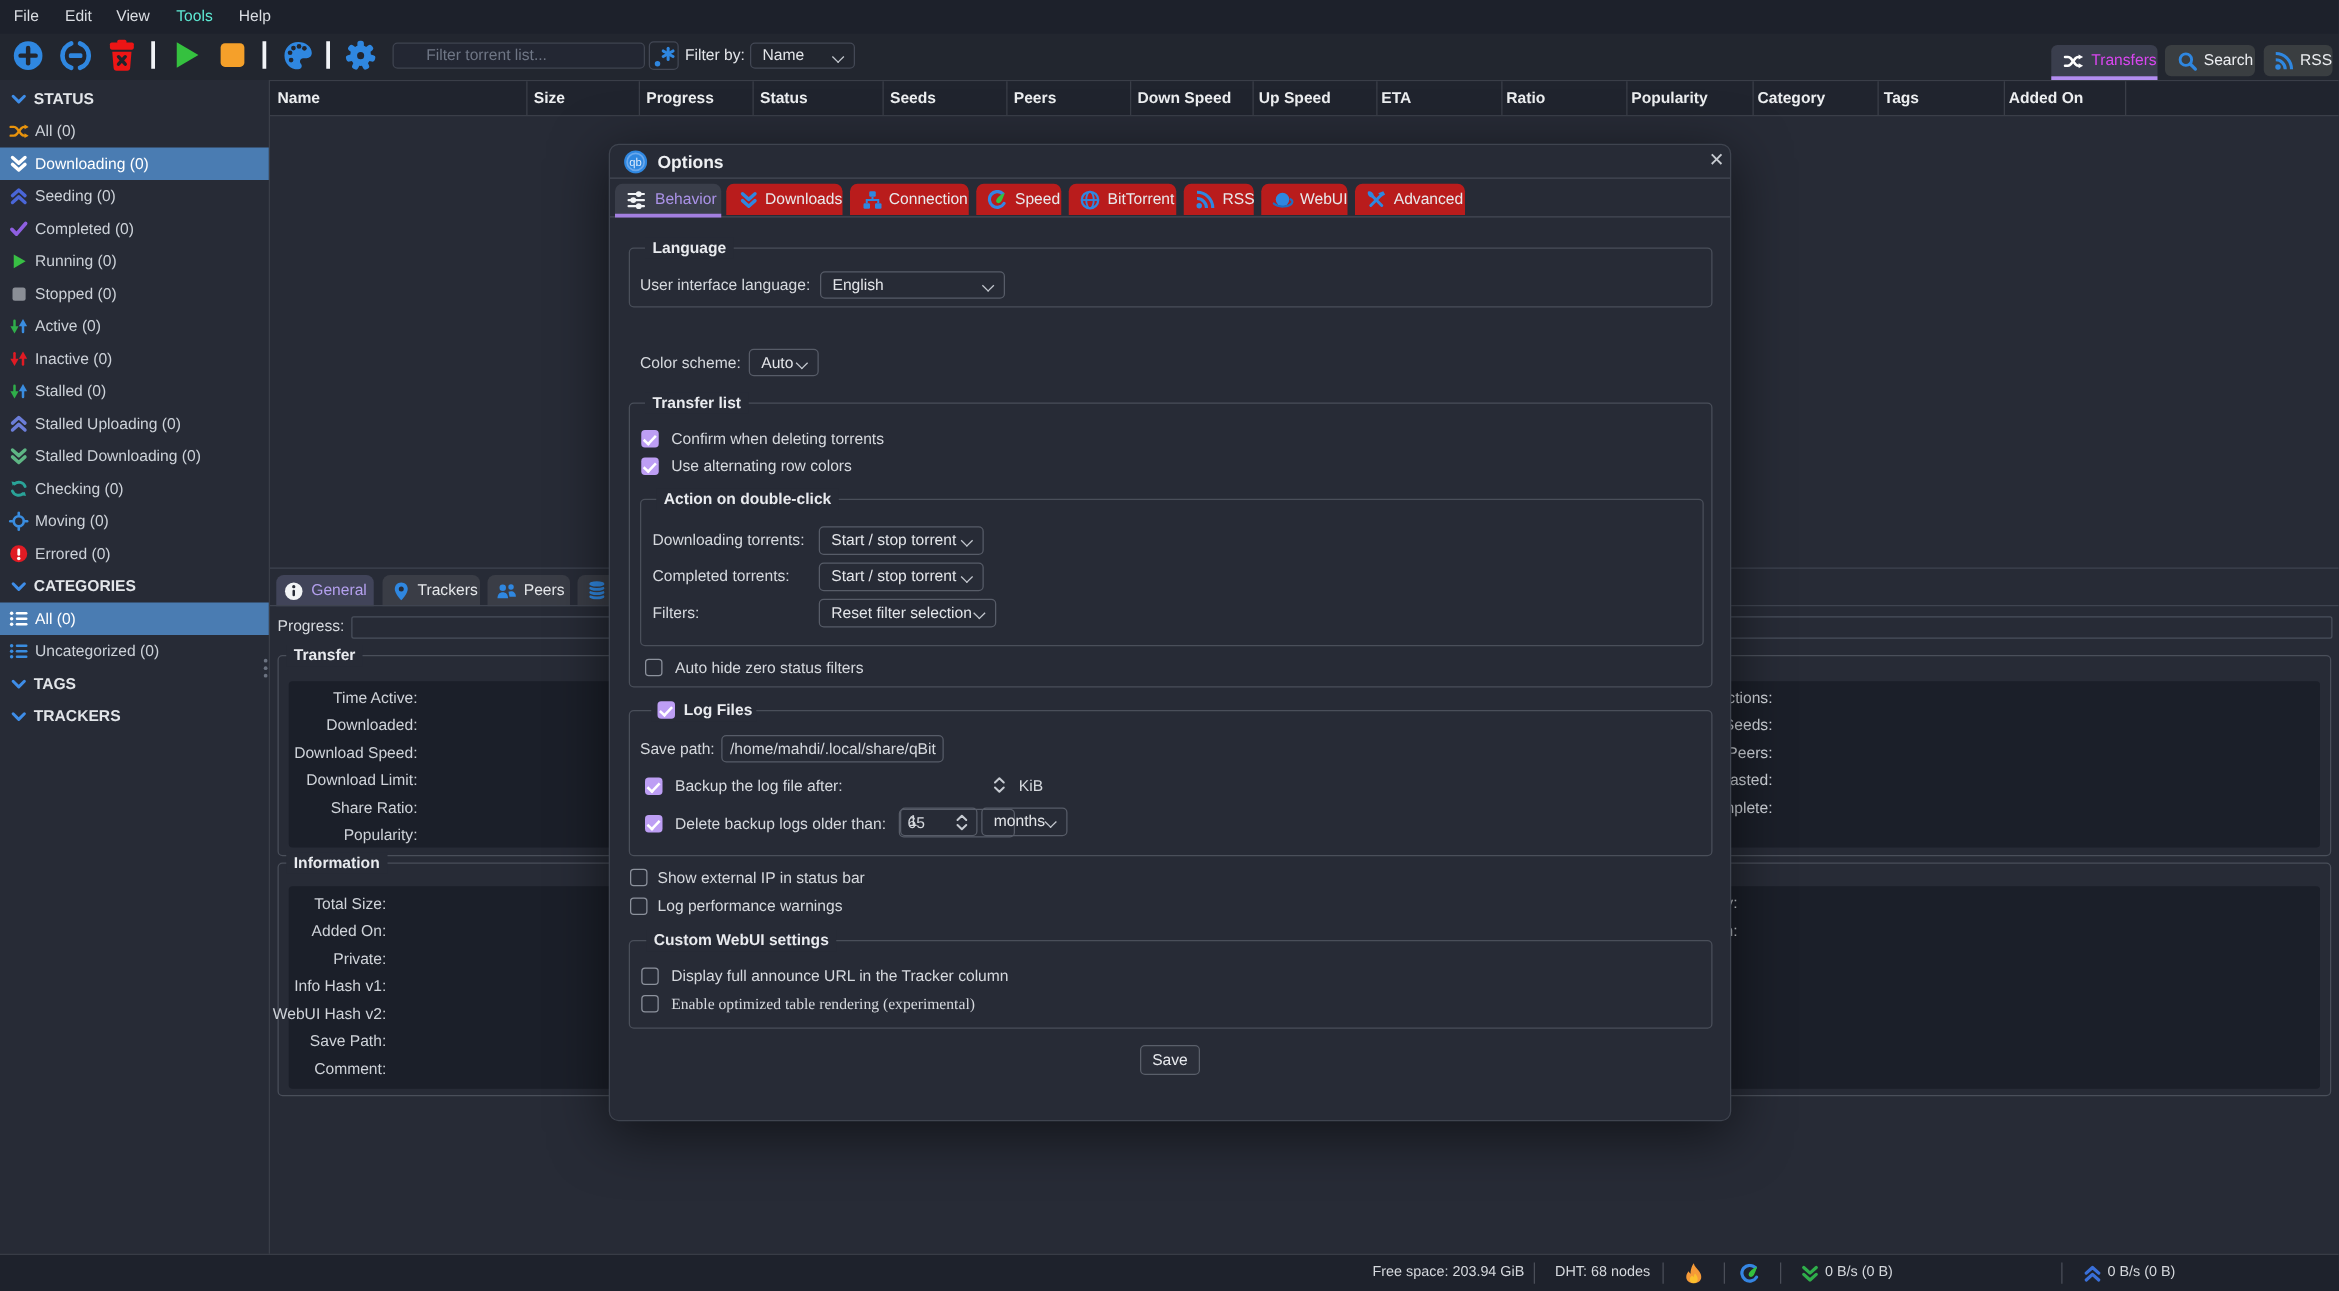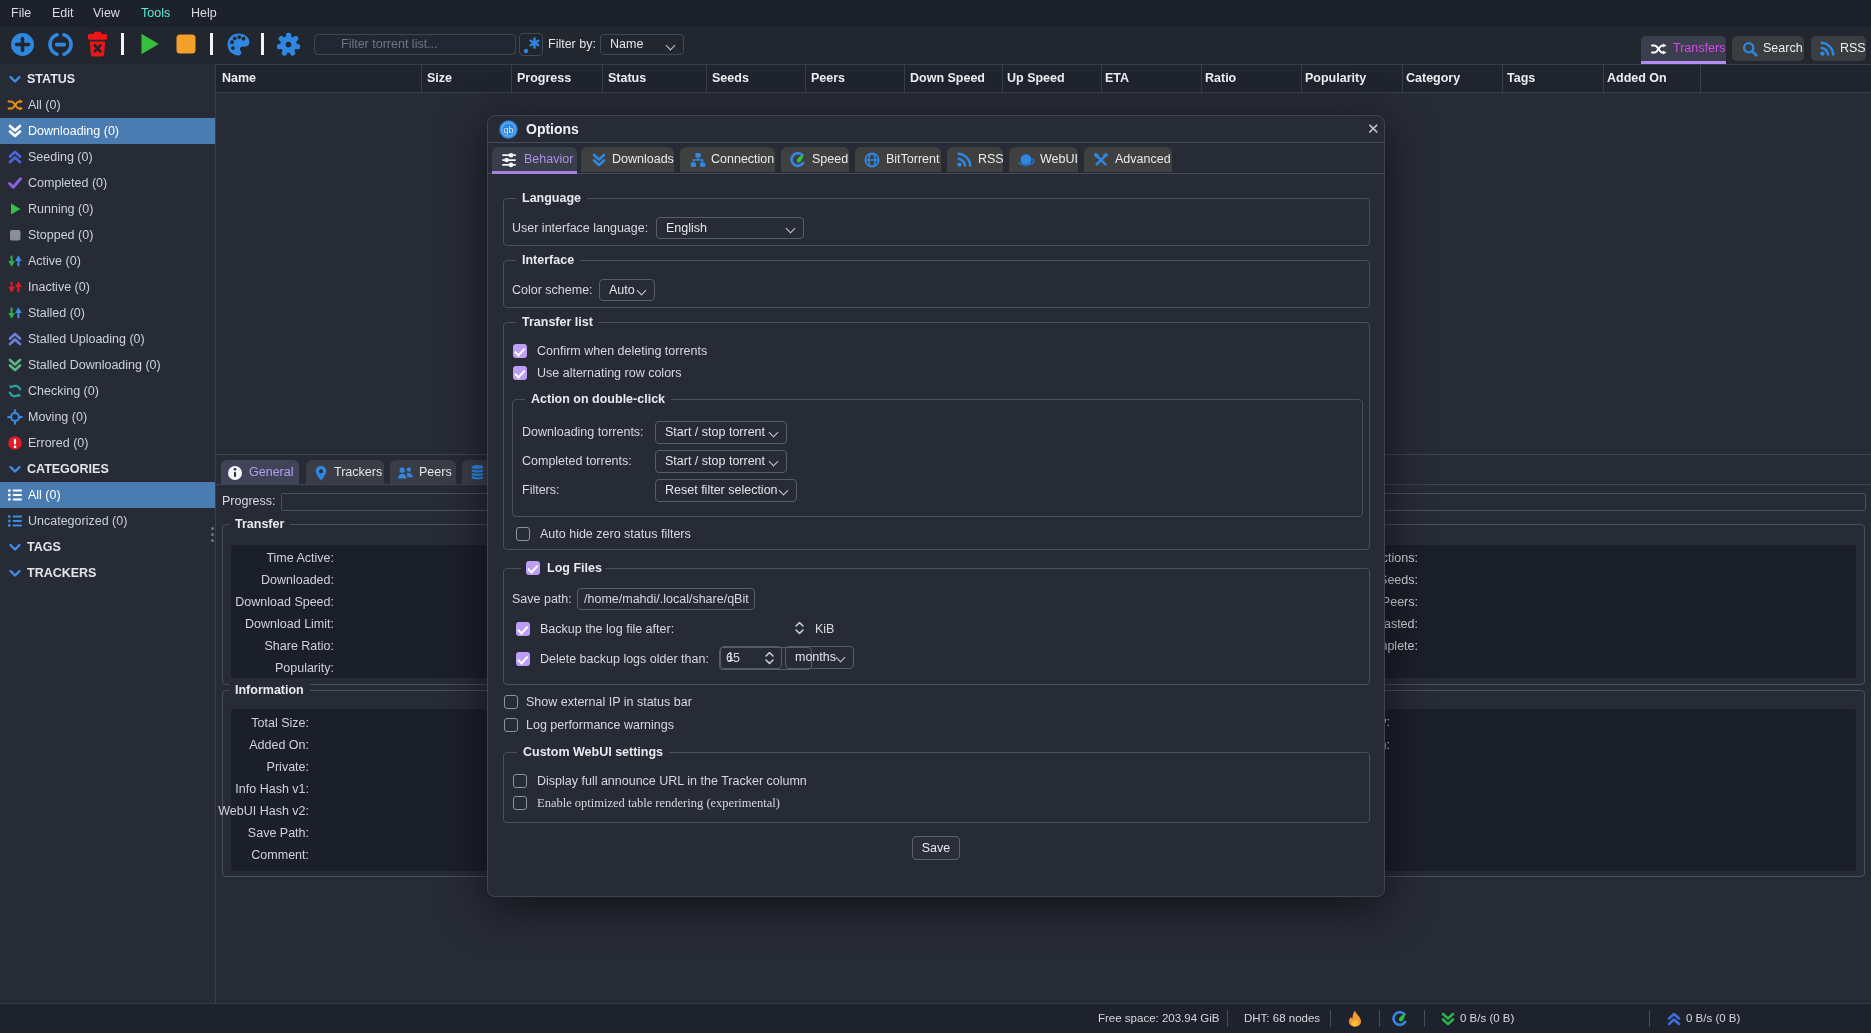--- a/index.html
+++ b/index.html
@@ -11,21 +11,21 @@
 .sel { position:absolute; border:1px solid #575c68; border-radius:4px; color:#e3e5e9; line-height:20px; padding-left:9px; }
 .sel:after { content:''; position:absolute; right:9px; top:7px; width:6px; height:6px; border-left:1.8px solid #c6cad1; border-bottom:1.8px solid #c6cad1; transform:rotate(-45deg); }
 .cb { position:absolute; width:14px; height:14px; border-radius:3px; }
 .cb.on { background:#bd9ef4; }
 .cb.on:after { content:''; position:absolute; left:4.4px; top:1.6px; width:4px; height:7.5px; border-right:2px solid #fff; border-bottom:2px solid #fff; transform:rotate(43deg); }
 .cb.off { border:1.5px solid #8d929d; }
 .fset { position:absolute; border:1px solid #4a4f5a; border-radius:4px; }
 .leg { position:absolute; top:-9px; background:#272b36; padding:0 6px; font-weight:bold; color:#e8eaee; height:17px; line-height:17px; }
 .lab { position:absolute; height:18px; line-height:18px; color:#d6d9de; white-space:nowrap; }
 .inp { position:absolute; border:1px solid #575c68; border-radius:4px; color:#d6d9de; line-height:20px; padding-left:6px; white-space:nowrap; overflow:hidden; }
-.dtab { position:absolute; top:31px; height:25px; background:#404040; border-radius:6px 6px 0 0; }
+.dtab { position:absolute; top:31px; height:25px; background:#b91c1c; border-radius:6px 6px 0 0; }
 .dtab .tx { position:absolute; top:0; height:25px; line-height:25px; color:#e8eaec; white-space:nowrap; }
 .ptab { position:absolute; top:460px; height:25px; background:#3a3d46; border-radius:6px 6px 0 0; }
 .ptab .tx { position:absolute; top:0; height:25px; line-height:25px; color:#e5e7ea; white-space:nowrap; }
 .hcell { position:absolute; top:65px; height:27px; line-height:27px; font-weight:bold; color:#eceef0; }
 .vsep { position:absolute; top:65px; height:27px; width:1px; background:#3a3e48; }
 .srow { position:absolute; left:0; width:215px; height:26px; }
 .srow .tx { position:absolute; left:28px; top:0; height:26px; line-height:26px; color:#ccd1d8; }
 .srow svg, .shead svg { position:absolute; left:7px; top:5px; }
 .shead { position:absolute; left:0; width:215px; height:26px; }
 .shead .tx { position:absolute; left:27px; top:0; height:26px; line-height:26px; font-weight:bold; color:#e2e5e9; }
@@ -572,23 +572,20 @@
       </svg>
       <span class="tx" style="left:31px;">Advanced</span>
     </div>
 
 <div class="fset" style="left:15px;top:82px;width:867px;height:48px;">
       <span class="leg" style="left:12px;">Language</span>
     </div>
 <div class="lab" style="left:24px;top:103px;">User interface language:</div>
 <div class="sel" style="left:168px;top:101px;width:148px;height:22px;">English</div>
 
-<div class="fset" style="left:15px;top:144px;width:867px;height:48px;">
-      <span class="leg" style="left:12px;">Interface</span>
-    </div>
 <div class="lab" style="left:24px;top:165px;">Color scheme:</div>
 <div class="sel" style="left:111px;top:163px;width:56px;height:22px;">Auto</div>
 
 <div class="fset" style="left:15px;top:206px;width:867px;height:228px;">
       <span class="leg" style="left:12px;">Transfer list</span>
     </div>
 <div class="cb on" style="left:25px;top:228px;"></div>
 <div class="lab" style="left:49px;top:226px;">Confirm when deleting torrents</div>
 <div class="cb on" style="left:25px;top:250px;"></div>
 <div class="lab" style="left:49px;top:248px;">Use alternating row colors</div>

